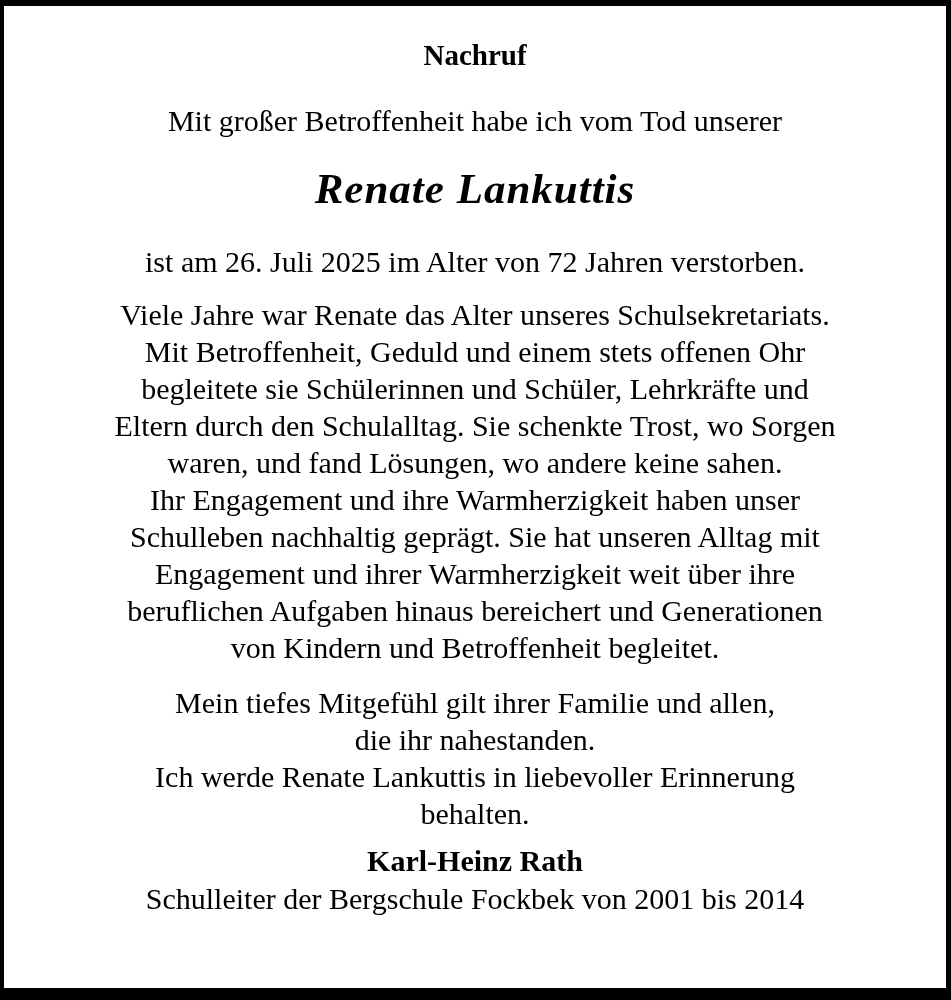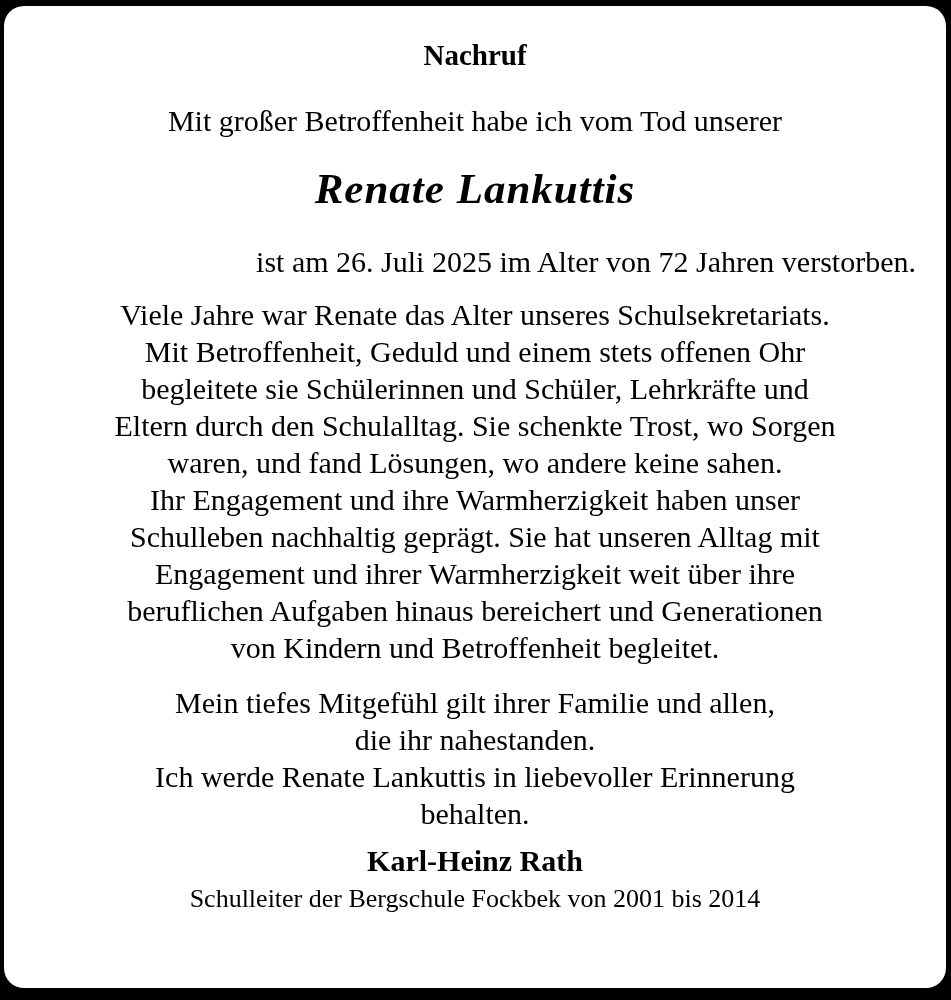--- a/index.html
+++ b/index.html
@@ -20,21 +20,20 @@
     left: 4px;
     top: 6px;
     right: 5px;
     bottom: 12px;
     background: #ffffff;
     color: #000000;
     font-family: "Liberation Serif", "DejaVu Serif", serif;
     text-align: center;
     box-sizing: border-box;
     padding: 0 30px;
-    border-radius: 20px;
   }
   .notice-title {
     margin-top: 30px;
     font-size: 29px;
     line-height: 38px;
     font-weight: bold;
   }
   .intro {
     margin-top: 28px;
     font-size: 30px;
@@ -45,42 +44,41 @@
     font-size: 43px;
     line-height: 84px;
     font-weight: bold;
     font-style: italic;
     letter-spacing: 1px;
   }
   .death-line {
     margin-top: 12px;
     font-size: 30px;
     line-height: 37px;
-    text-align: right;
   }
   .body-par {
     margin-top: 16px;
     font-size: 30px;
     line-height: 37px;
   }
   .condolence-par {
     margin-top: 18px;
     font-size: 30px;
     line-height: 37px;
   }
   .signature {
     margin-top: 10px;
   }
   .signature-name {
     font-size: 30px;
     line-height: 38px;
     font-weight: bold;
   }
   .signature-role {
-    font-size: 26px;
+    font-size: 30px;
     line-height: 37px;
   }
   .line { white-space: nowrap; }
 </style>
 </head>
 <body>
 
 <div class="page">
   <div class="notice">
 

